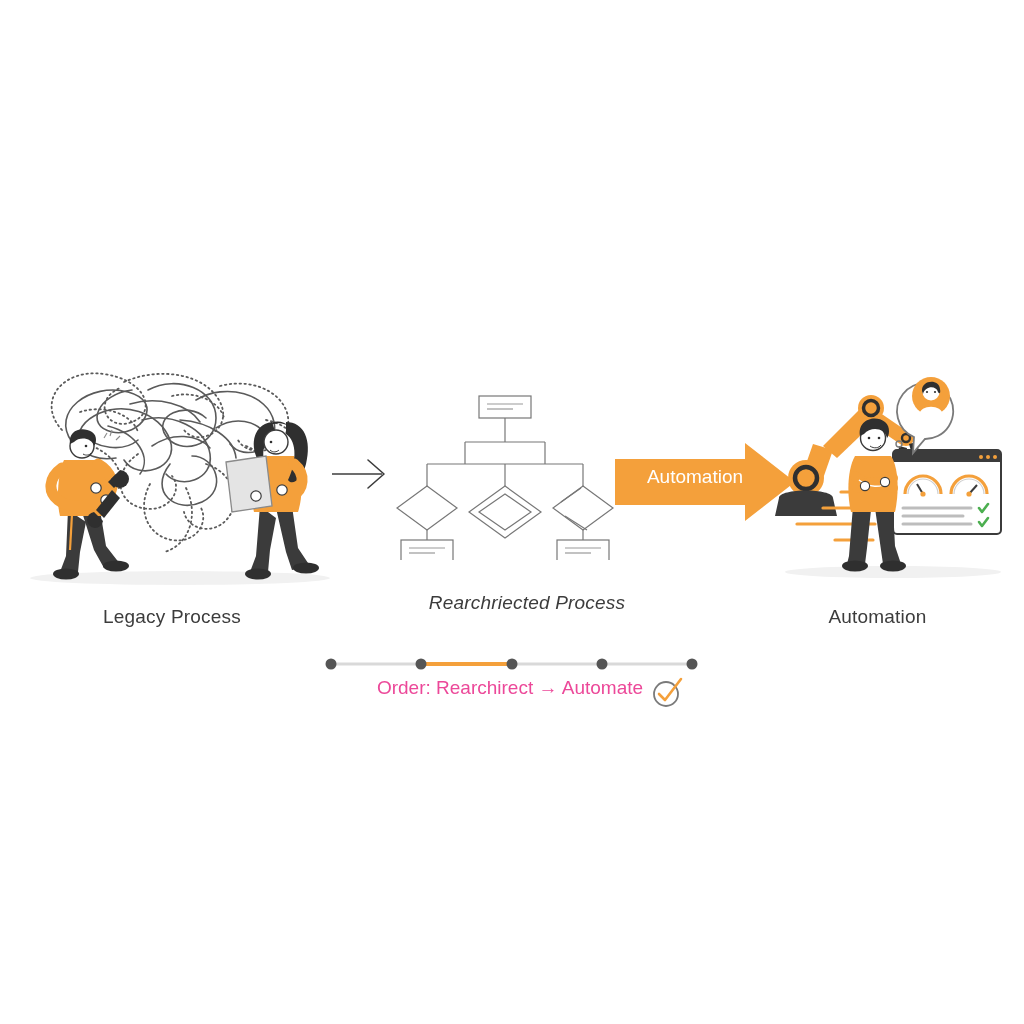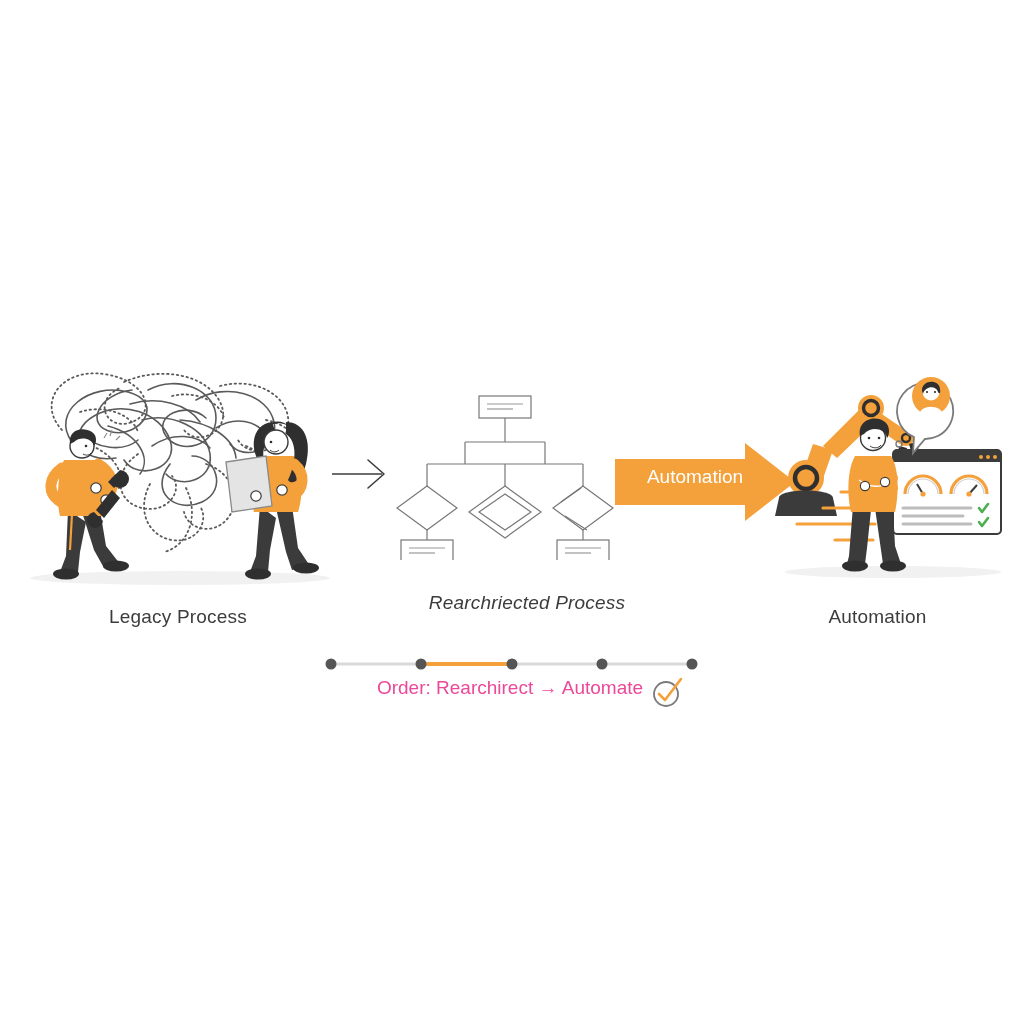--- a/index.html
+++ b/index.html
@@ -25,21 +25,21 @@
     text-align: center;
     color: #3c3c3c;
     font-size: 19px;
     font-family: "Liberation Sans", sans-serif;
     letter-spacing: 0.2px;
     white-space: nowrap;
   }
 
   
   #left-panel { left: 20px; top: 360px; width: 320px; height: 240px; }
-  #left-caption { left: 18px; top: 606px; width: 320px; }
+  #left-caption { left: 12px; top: 606px; width: 320px; }
 
   
   #mid-panel { left: 395px; top: 390px; width: 220px; height: 170px; }
   #mid-caption { left: 412px; top: 592px; width: 230px; font-style: italic; }
 
   
   #small-arrow { left: 330px; top: 452px; width: 70px; height: 44px; }
 
   
   #automation-arrow {

